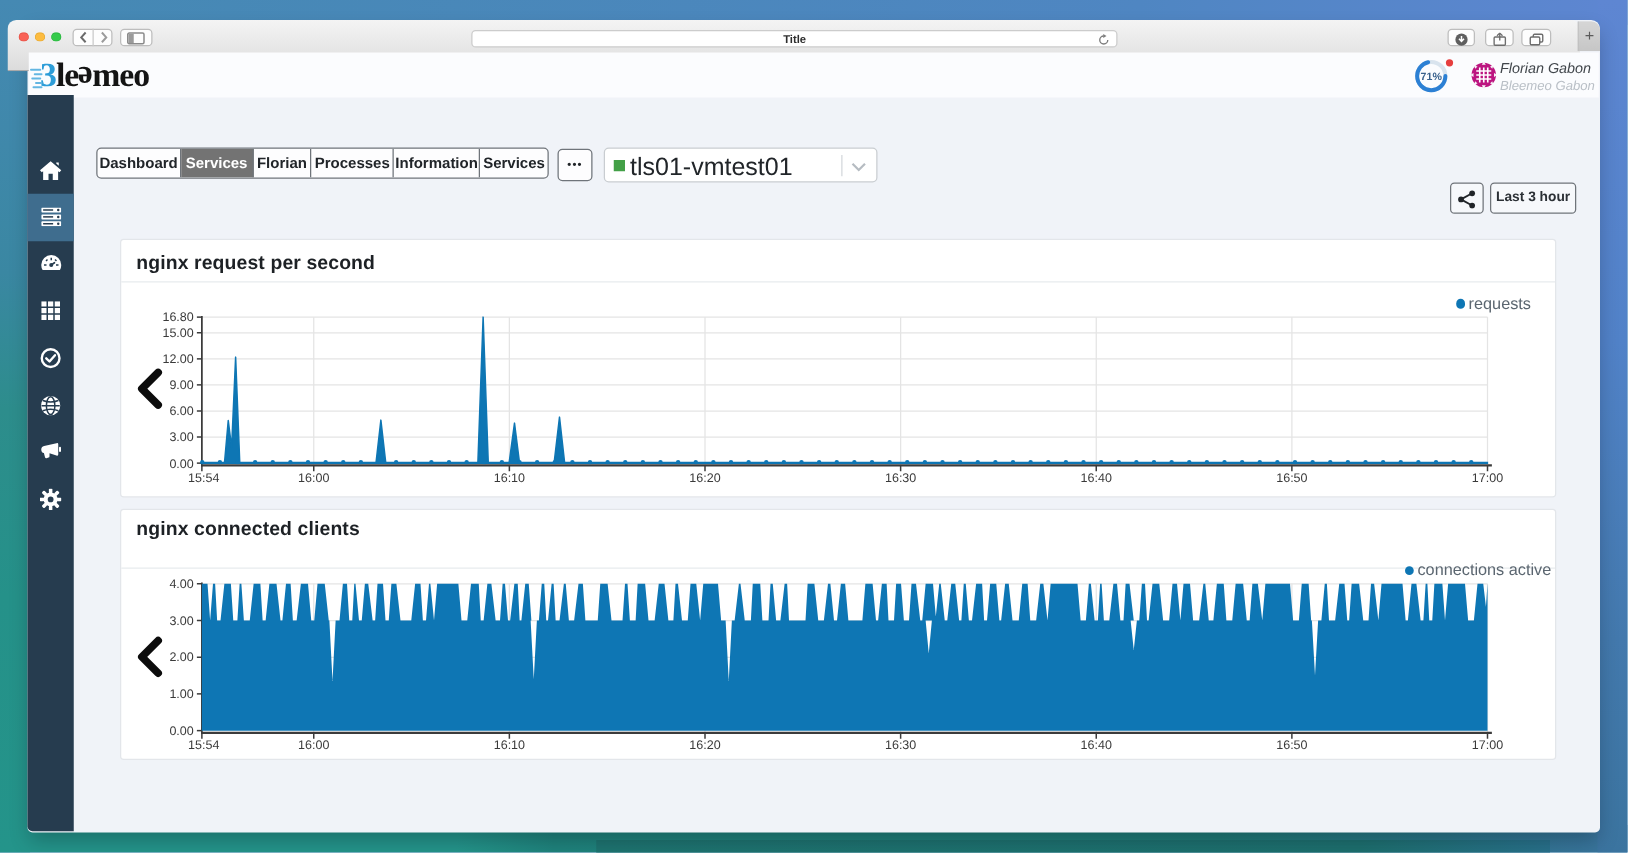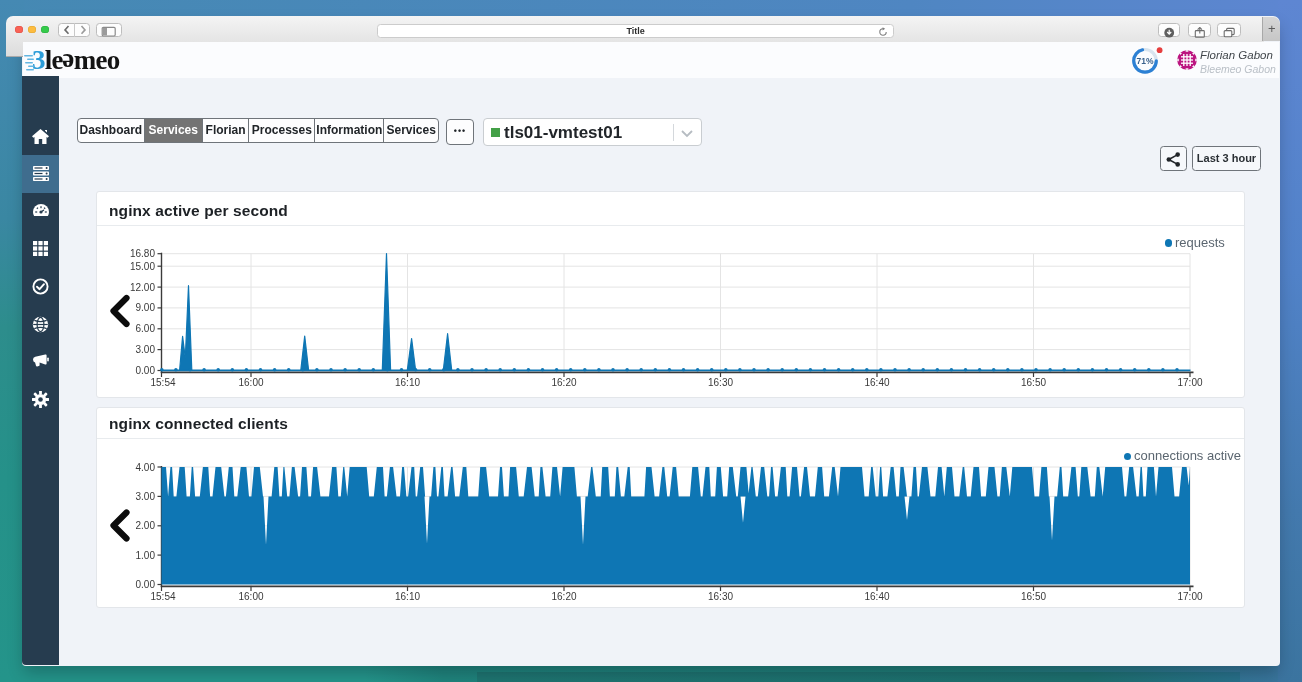--- a/index.html
+++ b/index.html
@@ -32,21 +32,21 @@
 .sbit { position:absolute; left:0; width:37px; height:37.6px; display:flex; align-items:center; justify-content:center; }
 .sbit.act { background:#3f6d8e; }
 
 .tabs { left:77px; top:117.9px; height:25.2px; display:flex; border:1px solid #6f747a; border-radius:4px; overflow:hidden; background:#fdfdfe; }
 .tabs div { height:100%; font-size:12px; font-weight:bold; color:#212529; text-align:center; line-height:23.5px; border-right:1px solid #6f747a; }
 .tabs div:last-child { border-right:none; }
 .tabs .on { background:#737373; color:#fff; }
 #dots { left:446px; top:119px; width:28px; height:26px; border:1px solid #6f747a; border-radius:4px; background:#fdfdfe; color:#212529; text-align:center; font-weight:bold; font-size:9px; line-height:23px; letter-spacing:1px; }
 #sel { left:483px; top:117.8px; width:219px; height:27.8px; background:#fff; border:1px solid #c9cdd1; border-radius:4px; }
 #sel .sq { position:absolute; left:7px; top:9.5px; width:8.5px; height:8.5px; background:#43a047; }
-#sel .tx { position:absolute; left:20px; top:4px; font-size:17px; color:#212529;font-weight:bold; }
+#sel .tx { position:absolute; left:20px; top:4px; font-size:20px; color:#212529; }
 #sel .dv { position:absolute; right:27px; top:5px; width:1px; height:17px; background:#d4d8dc; }
 #shr { left:1160px; top:146px; width:27px; height:25.4px; border:1px solid #6f747a; border-radius:3.5px; background:#f6f8fb; }
 #lh { left:1192px; top:146px; width:69px; height:25.4px; border:1px solid #6f747a; border-radius:3.5px; background:#f6f8fb; font-size:11px; font-weight:bold; color:#2b3035; text-align:center; line-height:23.5px; }
 
 .card { left:96px; width:1149px; background:#fff; border:1px solid #e3e6ea; border-radius:3px; }
 .card h2 { font-size:15.5px; font-weight:bold; color:#1d2125; padding:9.5px 0 0 12px; letter-spacing:0.1px; }
 .chead { border-bottom:1px solid #e8ebee; }
 .leg { position:absolute; font-size:13px; color:#5b6670; }
 .leg i { display:inline-block; width:7.4px; height:7.4px; border-radius:50%; background:#0e76b4; margin-right:3px; }
 #chartsvg { left:0; top:0; pointer-events:none; }
@@ -245,25 +245,25 @@
       </g>
       <g stroke="#212529" stroke-width="1.5">
         <line x1="2.8" y1="7.5" x2="11.7" y2="2.6"></line>
         <line x1="2.8" y1="7.5" x2="11.7" y2="12.4"></line>
       </g>
     </svg>
   </div>
 <div class="abs" id="lh">Last 3 hour</div>
 <div class="abs card" style="top:191px;height:206.6px;">
   <div class="chead" style="height:34px;">
-      <h2>nginx active per second</h2>
+      <h2>nginx request per second</h2>
     </div>
 </div>
 <div class="abs card" style="top:407px;height:201px;">
-  <div class="chead" style="height:31px;">
+  <div class="chead" style="height:47px;">
       <h2 style="padding-top:7px">nginx connected clients</h2>
     </div>
 </div>
 <div class="abs leg" style="left:1164.5px;top:234.6px;"><i></i>requests</div>
 <div class="abs leg" style="left:1123.6px;top:448px;"><i></i>connections active</div>
 <svg class="abs" id="chartsvg" width="1302" height="682" viewBox="0 0 1302 682">
 <line x1="161.5" y1="253.7" x2="1190.0" y2="253.7" stroke="#e4e4e4" stroke-width="1"></line>
 <line x1="161.5" y1="266.2" x2="1190.0" y2="266.2" stroke="#e4e4e4" stroke-width="1"></line>
 <line x1="161.5" y1="287.1" x2="1190.0" y2="287.1" stroke="#e4e4e4" stroke-width="1"></line>
 <line x1="161.5" y1="307.9" x2="1190.0" y2="307.9" stroke="#e4e4e4" stroke-width="1"></line>

